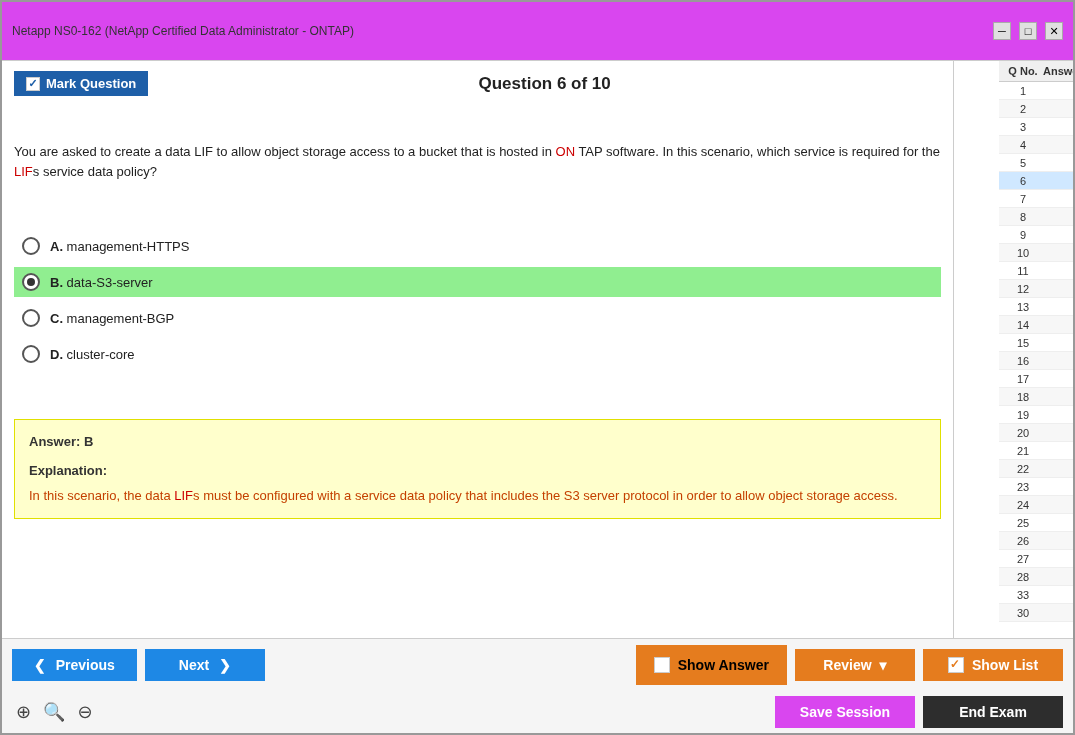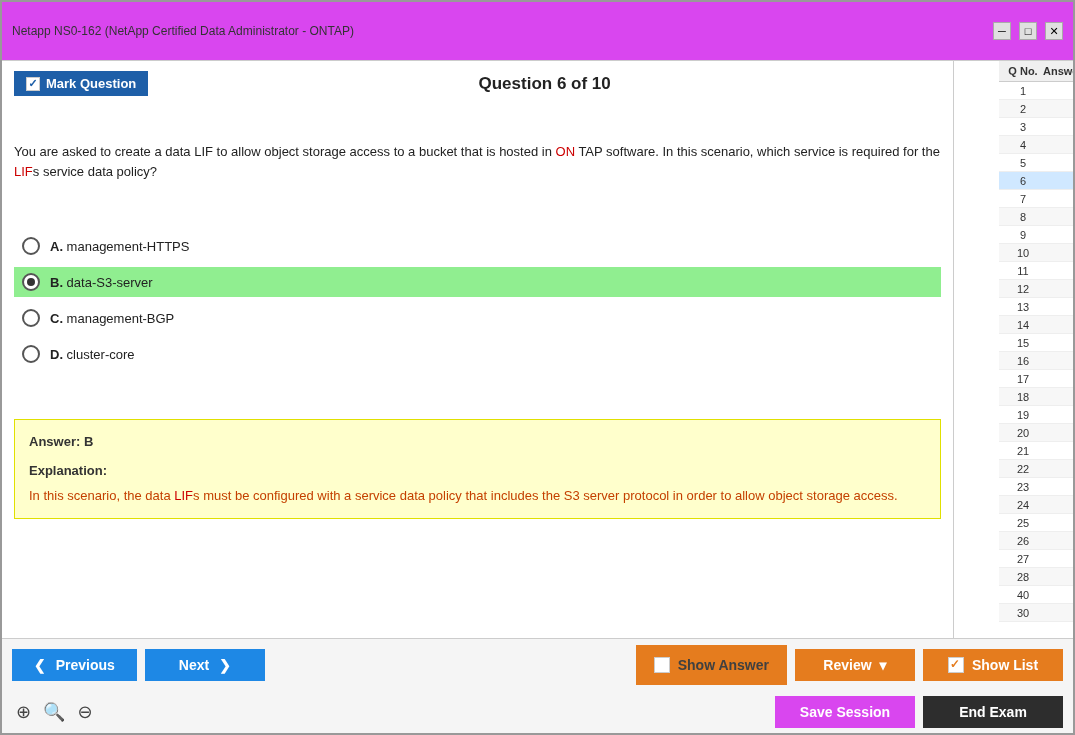--- a/index.html
+++ b/index.html
@@ -240,21 +240,21 @@
       cursor: pointer;
       display: flex;
       align-items: center;
       gap: 6px;
       min-width: 120px;
       justify-content: center;
     }
     .nav-spacer { flex: 1; }
     .show-answer-btn {
       background: #e57c1e;
-      color: #404040;
+      color: #000000;
       border: none;
       padding: 12px 18px;
       font-size: 14px;
       font-weight: bold;
       cursor: pointer;
       display: flex;
       align-items: center;
       gap: 8px;
       min-width: 140px;
       justify-content: center;
@@ -552,21 +552,21 @@
     <span>27</span>
     <span></span>
     <span></span>
   </div>
           <div class="q-row">
     <span>28</span>
     <span></span>
     <span></span>
   </div>
           <div class="q-row">
-    <span>40</span>
+    <span>33</span>
     <span></span>
     <span></span>
   </div>
           <div class="q-row">
     <span>30</span>
     <span></span>
     <span></span>
   </div>
         </div>
     </div>

